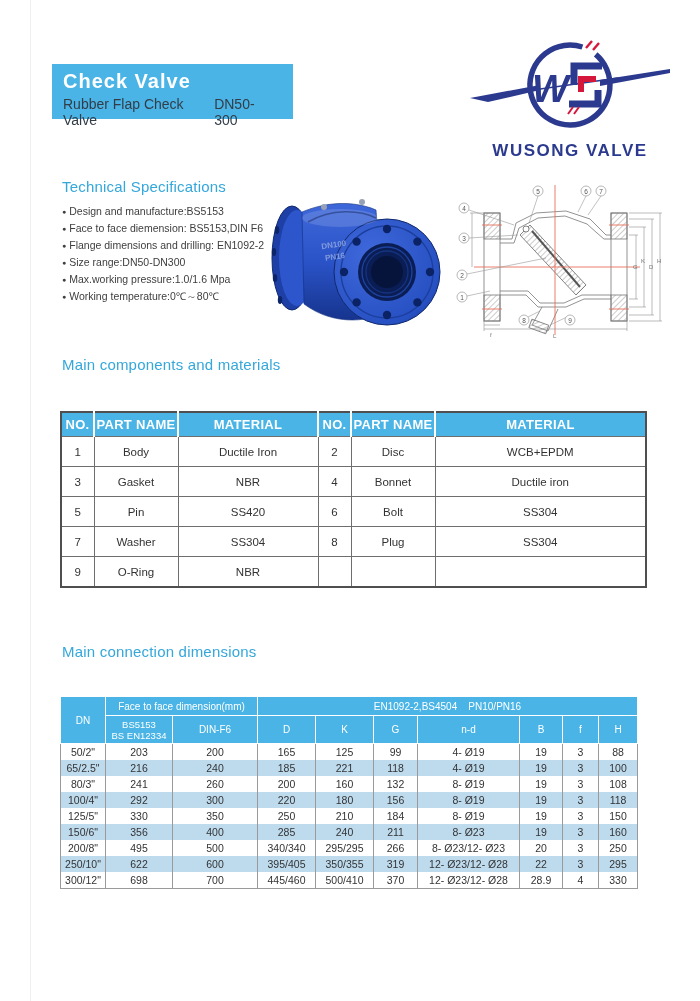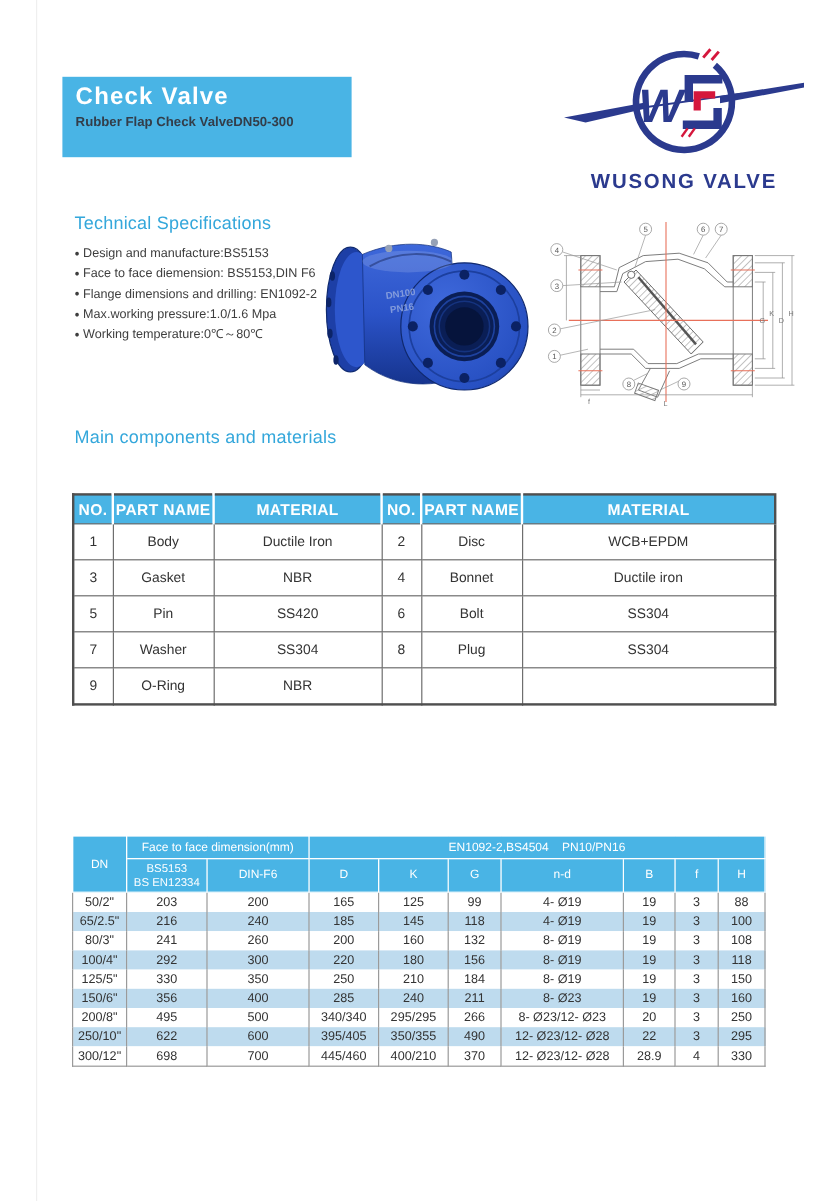--- a/index.html
+++ b/index.html
@@ -1,25 +1,25 @@
 <!DOCTYPE html>
 <html style="--blue: #49b4e5; --stripe: #bedbee; --title_blue: #34a7db; --navy: #2b3a8e; --red: #d5173c; --ink: #3c3c3c; --line: #8f8f8f; --centerline: #e8705a; --valve_blue: #2b53c8;"><head>
 <meta charset="utf-8">
 <style>
   html,body{margin:0;padding:0;background:#fff;}
   body{font-family:"Liberation Sans",sans-serif;}
   .page{position:relative;width:700px;height:1001px;background:#ffffff;overflow:hidden;}
   .left-rule{position:absolute;left:30px;top:0;width:1px;height:100%;background:#efefef;}
 
   
-  .banner{position:absolute;left:52px;top:64px;width:241px;height:67px;background:var(--blue);
+  .banner{position:absolute;left:52px;top:64px;width:241px;height:55px;background:var(--blue);
           box-sizing:border-box;padding:6px 12px 0 11px;}
   .banner-title{font-size:20px;font-weight:bold;color:#fff;letter-spacing:1px;}
   .banner-sub{display:flex;margin-top:3px;padding-right:6px;
-              font-size:11px;color:#333d49;font-weight:700;}
+              font-size:14px;color:#333d49;font-weight:400;}
 
   
   .logo{position:absolute;left:468px;top:28px;width:204px;text-align:center;}
   .logo-text{margin-top:1px;font-size:17px;font-weight:bold;color:var(--navy);letter-spacing:1.5px;}
 
   .section-title{position:absolute;margin:0;font-size:15px;font-weight:400;color:var(--title_blue);letter-spacing:.2px;}
   #tech-title{left:62px;top:178px;}
   #comp-title{left:62px;top:356px;}
   #dims-title{left:62px;top:643px;}
 
@@ -95,20 +95,24 @@
         <span class="bullet">●</span>
         <span>Design and manufacture:BS5153</span>
       </li>
       <li>
         <span class="bullet">●</span>
         <span>Face to face diemension: BS5153,DIN F6</span>
       </li>
       <li>
         <span class="bullet">●</span>
         <span>Flange dimensions and drilling: EN1092-2</span>
+      </li>
+      <li>
+        <span class="bullet">●</span>
+        <span>Size range:DN50-DN300</span>
       </li>
       <li>
         <span class="bullet">●</span>
         <span>Max.working pressure:1.0/1.6 Mpa</span>
       </li>
       <li>
         <span class="bullet">●</span>
         <span>Working temperature:0℃～80℃</span>
       </li>
     </ul>
@@ -317,20 +321,21 @@
           <td>9</td>
           <td>O-Ring</td>
           <td>NBR</td>
           <td></td>
           <td></td>
           <td></td>
         </tr>
       </tbody>
   </table>
 
+  <h2 class="section-title" id="dims-title">Main connection dimensions</h2>
   <table class="dims-table">
     <colgroup>
       <col style="width:45px">
         <col style="width:67px">
         <col style="width:85px">
       <col style="width:58px">
         <col style="width:58px">
         <col style="width:44px">
       <col style="width:102px">
         <col style="width:43px">
@@ -369,21 +374,21 @@
           <td>4- Ø19</td>
           <td>19</td>
           <td>3</td>
           <td>88</td>
         </tr>
         <tr class="stripe">
           <td>65/2.5"</td>
           <td>216</td>
           <td>240</td>
           <td>185</td>
-          <td>145</td>
+          <td>221</td>
           <td>118</td>
           <td>4- Ø19</td>
           <td>19</td>
           <td>3</td>
           <td>100</td>
         </tr>
         <tr>
           <td>80/3"</td>
           <td>241</td>
           <td>260</td>
@@ -442,32 +447,32 @@
           <td>20</td>
           <td>3</td>
           <td>250</td>
         </tr>
         <tr class="stripe">
           <td>250/10"</td>
           <td>622</td>
           <td>600</td>
           <td>395/405</td>
           <td>350/355</td>
-          <td>490</td>
+          <td>319</td>
           <td>12- Ø23/12- Ø28</td>
           <td>22</td>
           <td>3</td>
           <td>295</td>
         </tr>
         <tr>
           <td>300/12"</td>
           <td>698</td>
           <td>700</td>
           <td>445/460</td>
-          <td>400/210</td>
+          <td>500/410</td>
           <td>370</td>
           <td>12- Ø23/12- Ø28</td>
           <td>28.9</td>
           <td>4</td>
           <td>330</td>
         </tr>
       </tbody>
   </table>
 </div>
 

